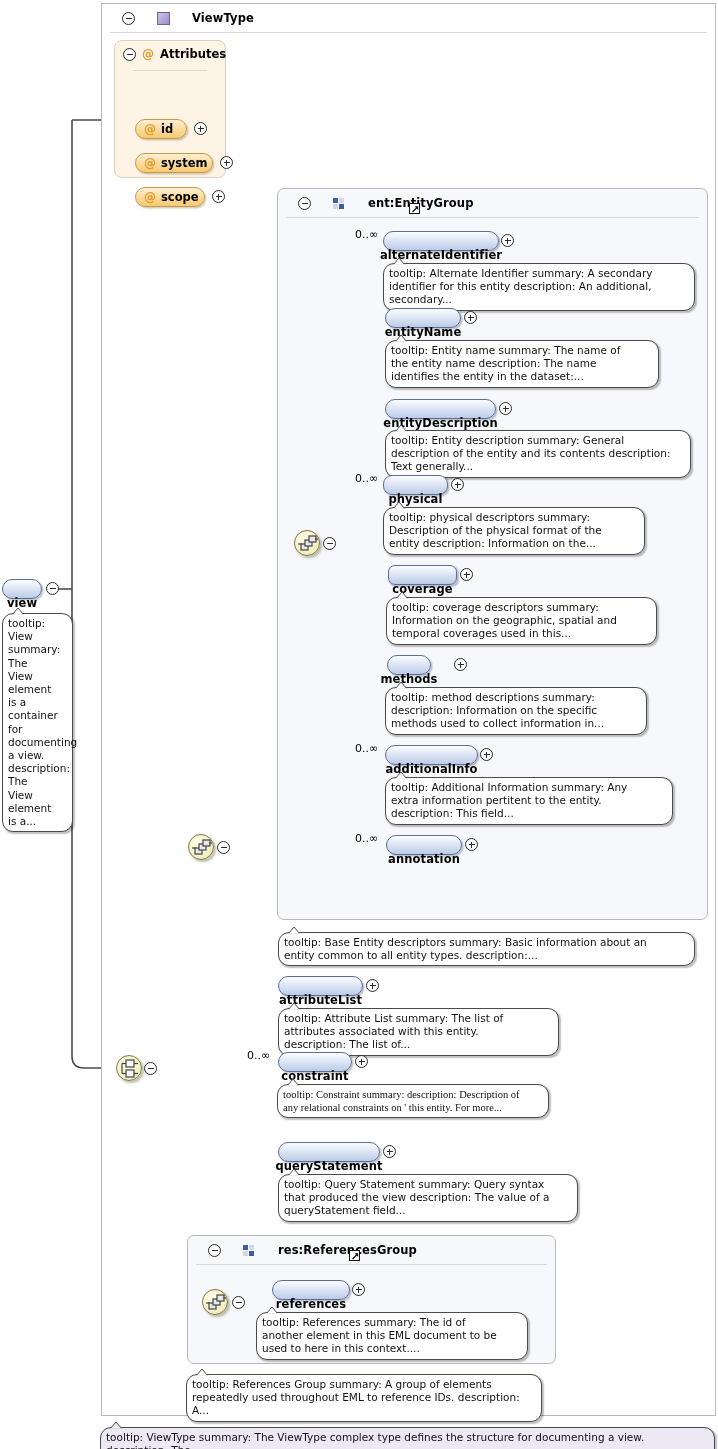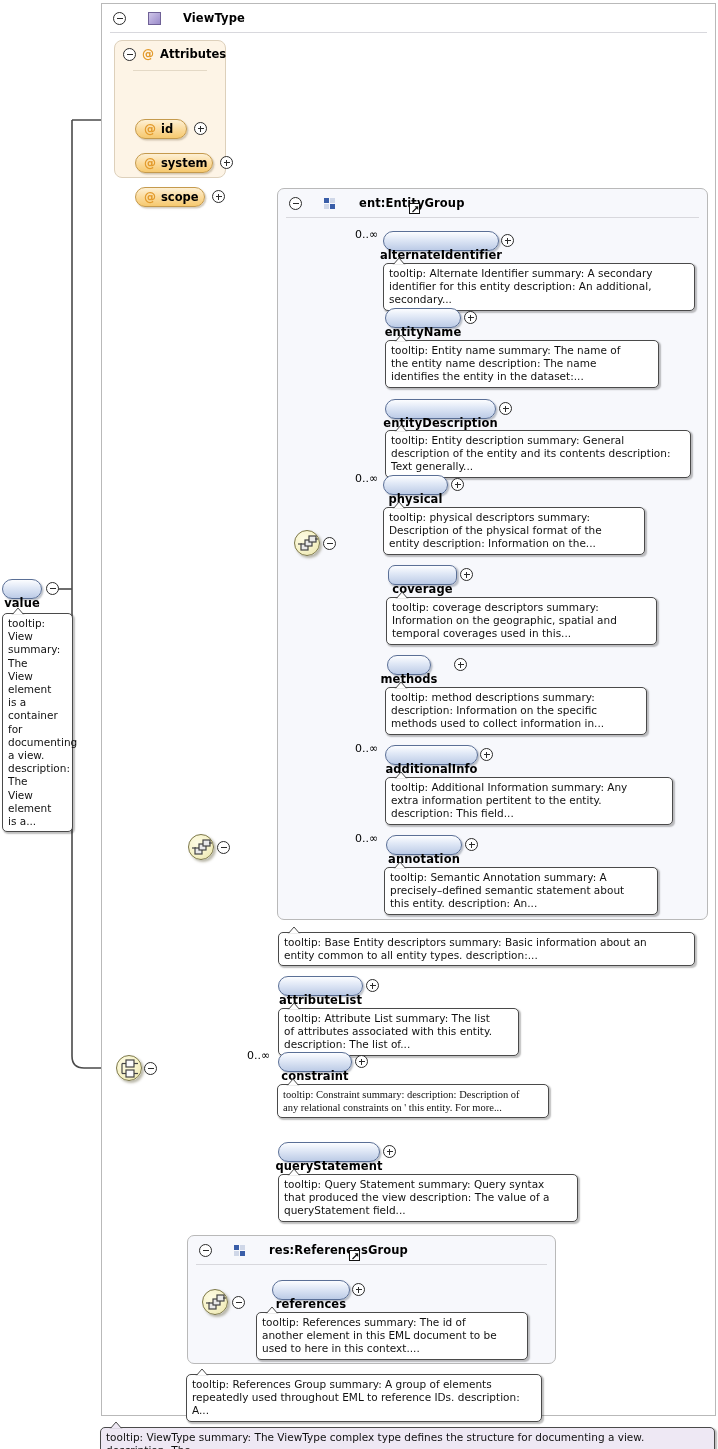--- a/index.html
+++ b/index.html
@@ -24,21 +24,21 @@
     border: 1px solid #b9b9b9;
     border-radius: 7px;
   }
   .group-box.viewtype {
     background: #ffffff;
     border-radius: 0;
     border: 1px solid #b9b9b9;
   }
   .group-hdr {
     position: absolute;
-    left: 3px; top: 0; right: 0;
+    left: 12px; top: 0; right: 0;
     height: 28px;
     display: flex;
     align-items: center;
     padding-left: 8px;
     gap: 22px;
   }
   .group-hdr-rule {
     position: absolute;
     left: 8px; right: 8px; top: 28px;
     height: 1px;
@@ -164,21 +164,21 @@
     border: 1.3px solid #7c7748;
     box-shadow: 2px 2px 2.5px rgba(90,85,50,.4);
   }
   .cnode svg { position: absolute; left: 0; top: 0; }
 
   
   .tt {
     position: absolute;
     background: #ffffff;
     border: 1px solid #4a4a4a;
-    border-radius: 5px;
+    border-radius: 11px;
     padding: 3px 19px 3px 5px;
     font-size: 10.5px;
     line-height: 13.2px;
     color: #111;
     box-shadow: 1.2px 1.2px 1.4px rgba(0,0,0,.25);
   }
   .tt.lav { background: #eee8f4; }
   .tt .wrap { white-space: pre-line; }
 
   
@@ -291,21 +291,21 @@
     <div class="tog plus abs" style="left:105px; top:115px;"></div>
 
     <div class="attr-pill" style="left:20px; top:146px; width:70px;">
       <span class="at-sym">@</span>
       <span class="nm">scope</span>
     </div>
     <div class="tog plus abs" style="left:97px; top:149px;"></div>
   </div>
 
   <div class="el-pill" style="left:2px; top:579px; width:40px;">
-    <span class="nm">value</span>
+    <span class="nm">view</span>
   </div>
   <div class="tog abs" style="left:46px; top:582px;"></div>
   <div class="tt" style="left:2px; top:613px; width:71px;">
     <div class="ptr-tri">
       <svg width="14" height="8">
           <polygon points="1,8 7,1 13,8" fill="#ffffff" stroke="#4a4a4a" stroke-width="1"></polygon>
           <line x1="1" y1="8" x2="13" y2="8" stroke="#ffffff" stroke-width="1.6"></line>
         </svg>
     </div>
     <span class="wrap">tooltip: View summary: The View element is a container for documenting  a view. description: The View element is a...</span>
@@ -404,21 +404,21 @@
     <div class="ptr-tri">
       <svg width="14" height="8">
           <polygon points="1,8 7,1 13,8" fill="#ffffff" stroke="#4a4a4a" stroke-width="1"></polygon>
           <line x1="1" y1="8" x2="13" y2="8" stroke="#ffffff" stroke-width="1.6"></line>
         </svg>
     </div>
     <span class="wrap">tooltip: Entity description summary: General description of the entity and its contents description: Text generally...</span>
   </div>
 
   <div class="card" style="left:355px; top:472px;">0..∞</div>
-  <div class="el-pill" style="left:383px; top:475px; width:65px;">
+  <div class="el-pill" style="left:383px; top:475px; width:65px;border-radius:9px;">
     <span class="nm">physical</span>
   </div>
   <div class="tog plus abs" style="left:451px; top:478px;"></div>
   <div class="tt" style="left:383px; top:507px; width:262px;">
     <div class="ptr-tri">
       <svg width="14" height="8">
           <polygon points="1,8 7,1 13,8" fill="#ffffff" stroke="#4a4a4a" stroke-width="1"></polygon>
           <line x1="1" y1="8" x2="13" y2="8" stroke="#ffffff" stroke-width="1.6"></line>
         </svg>
     </div>
@@ -466,45 +466,36 @@
         </svg>
     </div>
     <span class="wrap">tooltip: Additional Information summary: Any extra information pertitent to the entity. description: This field...</span>
   </div>
 
   <div class="card" style="left:355px; top:832px;">0..∞</div>
   <div class="el-pill" style="left:386px; top:835px; width:76px;">
     <span class="nm">annotation</span>
   </div>
   <div class="tog plus abs" style="left:465px; top:838px;"></div>
-  <div class="tt" style="left:384px; top:867px; width:274px;">
-    <div class="ptr-tri">
-      <svg width="14" height="8">
-          <polygon points="1,8 7,1 13,8" fill="#ffffff" stroke="#4a4a4a" stroke-width="1"></polygon>
-          <line x1="1" y1="8" x2="13" y2="8" stroke="#ffffff" stroke-width="1.6"></line>
-        </svg>
-    </div>
-    <span class="wrap">tooltip: Semantic Annotation summary: A precisely–defined semantic statement about this entity. description: An...</span>
-  </div>
 
   <div class="tt" style="left:278px; top:932px; width:417px;">
     <div class="ptr-tri">
       <svg width="14" height="8">
           <polygon points="1,8 7,1 13,8" fill="#ffffff" stroke="#4a4a4a" stroke-width="1"></polygon>
           <line x1="1" y1="8" x2="13" y2="8" stroke="#ffffff" stroke-width="1.6"></line>
         </svg>
     </div>
     <span class="wrap">tooltip: Base Entity descriptors summary: Basic information about an entity common to all entity types. description:...</span>
   </div>
 
   <div class="el-pill" style="left:278px; top:976px; width:85px;">
     <span class="nm">attributeList</span>
   </div>
   <div class="tog plus abs" style="left:366px; top:979px;"></div>
-  <div class="tt" style="left:278px; top:1008px; width:241px;">
+  <div class="tt" style="left:278px; top:1008px; width:281px;">
     <div class="ptr-tri">
       <svg width="14" height="8">
           <polygon points="1,8 7,1 13,8" fill="#ffffff" stroke="#4a4a4a" stroke-width="1"></polygon>
           <line x1="1" y1="8" x2="13" y2="8" stroke="#ffffff" stroke-width="1.6"></line>
         </svg>
     </div>
     <span class="wrap">tooltip: Attribute List summary: The list of attributes associated with this entity. description: The list of...</span>
   </div>
 
   <div class="card" style="left:247px; top:1049px;">0..∞</div>

